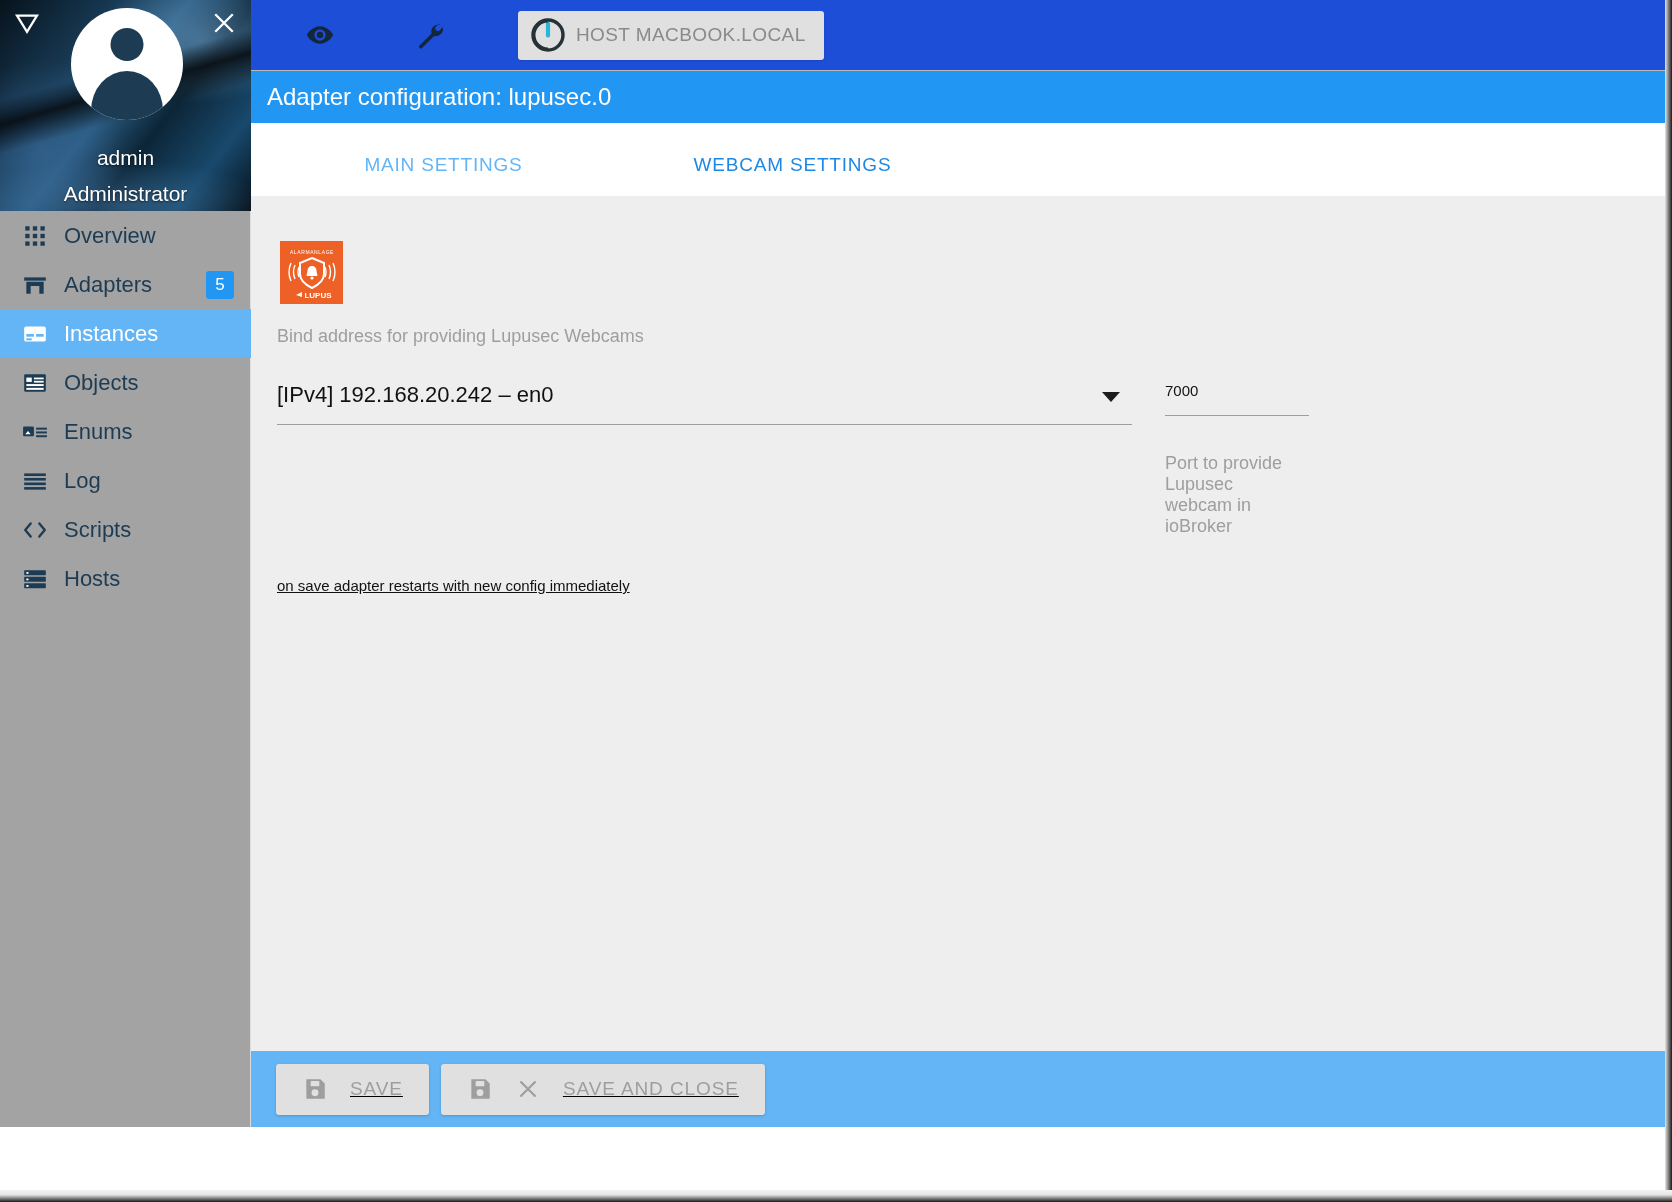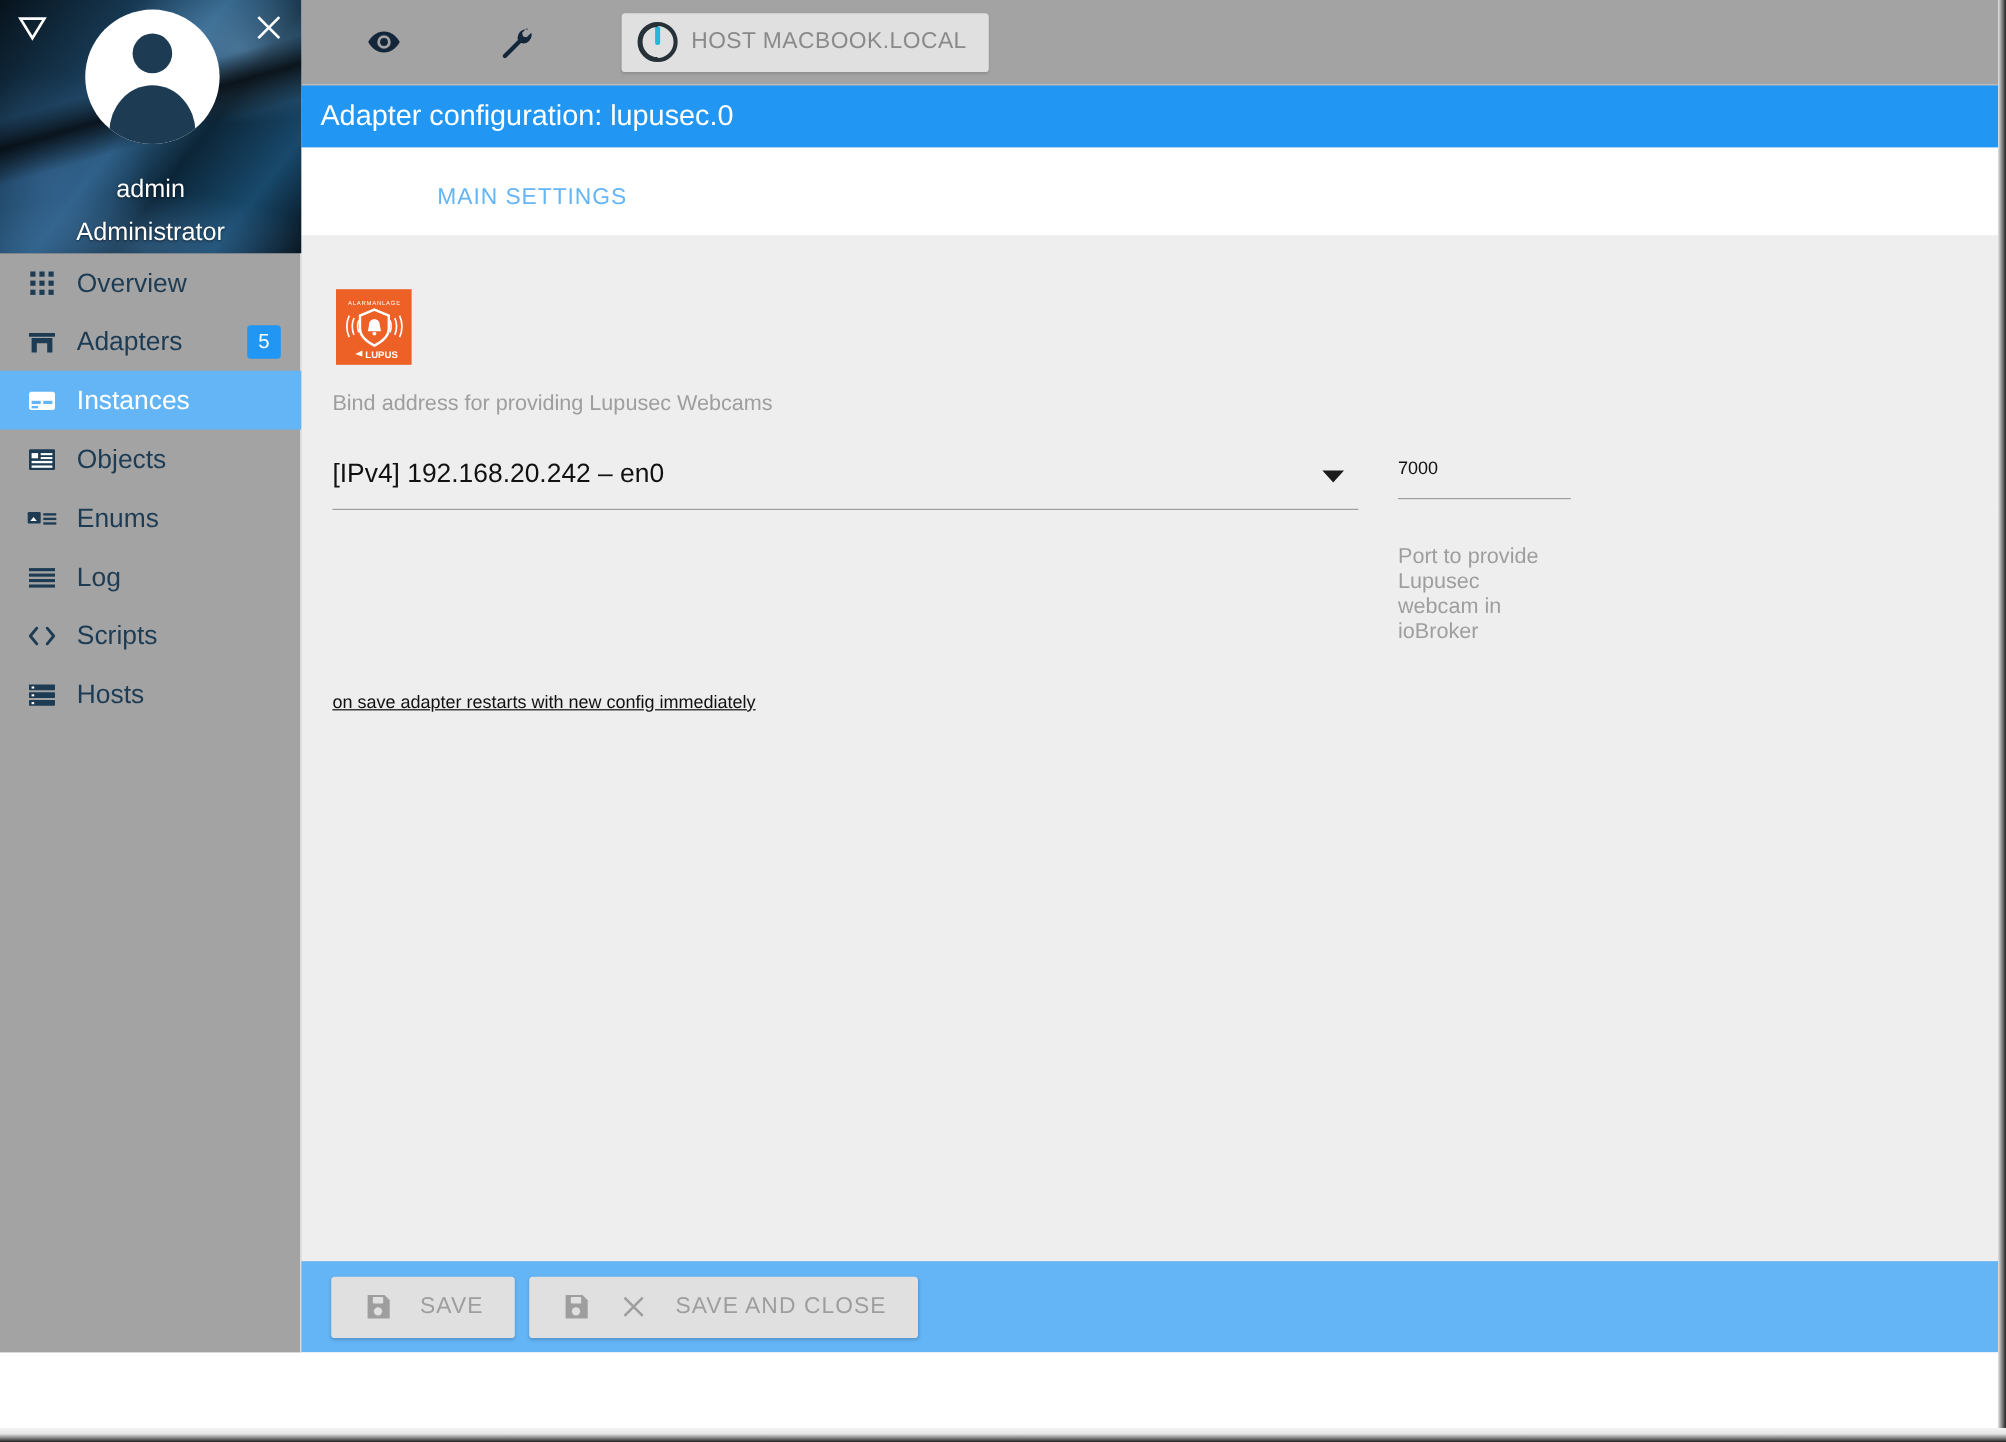--- a/index.html
+++ b/index.html
@@ -144,21 +144,21 @@
     position: absolute;
     left: 251px; top: 0;
     width: 1421px;
     height: 1127px;
     background: #eeeeee;
   }
 
   .toolbar {
     position: relative;
     height: 71px;
-    background: #a3a3a3;
+    background: #1d4ed8;
     display: flex;
     align-items: center;
     padding-left: 47px;
     border-bottom: 1px solid #b9b9b9;
   }
   .tool-btn {
     width: 44px; height: 44px;
     display: flex; align-items: center; justify-content: center;
     color: #14273a;
     cursor: pointer;
@@ -310,20 +310,21 @@
     height: 51px;
     background: #e0e0e0;
     border: none;
     border-radius: 3px;
     display: flex;
     align-items: center;
     padding: 0 26px;
     cursor: pointer;
     box-shadow: 0 1px 3px rgba(0,0,0,0.18);
     font-family: inherit;
+    text-decoration: underline;
   }
   .btn + .btn { margin-left: 12px; }
   .btn .bico {
     width: 26px; height: 26px;
     color: #9e9e9e;
     display: flex; align-items: center; justify-content: center;
   }
   .btn .bico + .bico { margin-left: 22px; }
   .btn .blabel {
     font-size: 19px;
@@ -517,20 +518,23 @@
       </div>
     </div>
 
     <div class="config-header">
       <span>Adapter configuration: lupusec.0</span>
     </div>
 
     <div class="tabs">
       <div class="tab">
         <span>MAIN SETTINGS</span>
+      </div>
+      <div class="tab active">
+        <span>WEBCAM SETTINGS</span>
       </div>
     </div>
 
     <div class="panel">
 
       <div class="logo">
         <svg viewBox="0 0 60 60" width="60" height="60">
           <text x="30" y="11" font-size="5" fill="#ffffff" text-anchor="middle" font-family="Liberation Sans, sans-serif" letter-spacing="0.6">ALARMANLAGE</text>
           <path d="M9 20 Q5 29 9 38" fill="none" stroke="#ffffff" stroke-width="1.4"></path>
           <path d="M13 22 Q10 29 13 36" fill="none" stroke="#ffffff" stroke-width="1.4"></path>

